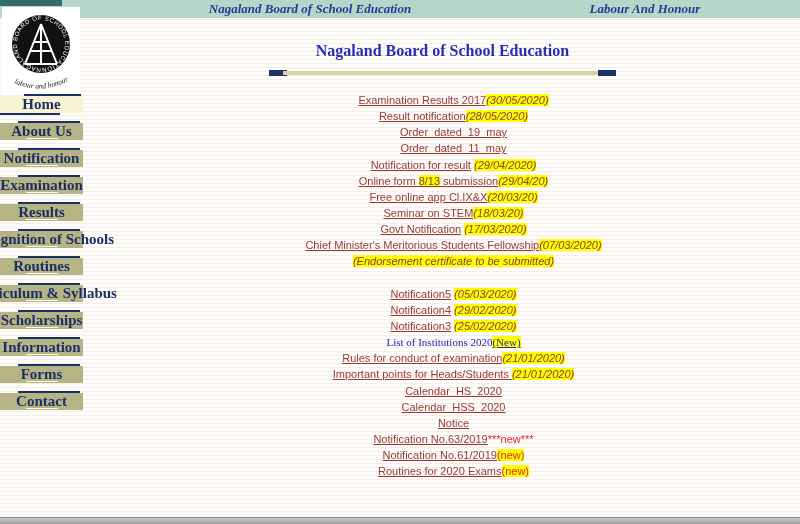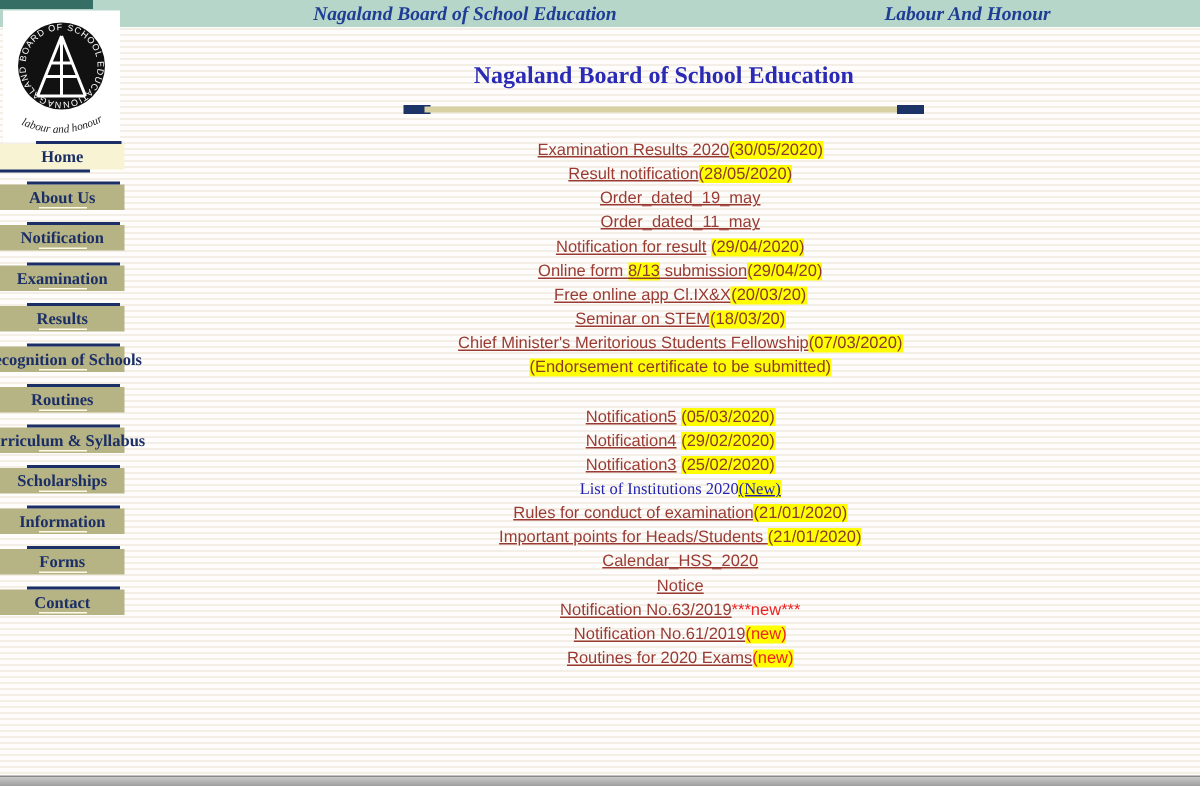--- a/index.html
+++ b/index.html
@@ -21,21 +21,21 @@
     font-size:13px;color:#1e3d94;
   }
   .teal-corner{position:absolute;top:0;left:0;width:62px;height:6px;background:#356e64;}
   
   .logo-box{position:absolute;top:7px;left:2px;width:78px;height:88px;background:#ffffff;}
   
   .sidebar{position:absolute;top:96px;left:0;width:83px;}
   .side-btn{
     position:relative;width:83px;height:17px;margin-bottom:10px;background:#b6b385;
     display:flex;align-items:center;justify-content:center;
-    font-family:"Liberation Serif",serif;font-weight:bold;font-size:11px;color:#1b2f66;
+    font-family:"Liberation Serif",serif;font-weight:bold;font-size:15px;color:#1b2f66;
     cursor:pointer;white-space:nowrap;
   }
   .side-btn::before{content:"";position:absolute;top:-2px;left:18px;right:3px;height:2px;background:#1b2f66;}
   .side-btn::after{content:"";position:absolute;bottom:1px;left:26px;width:32px;height:1px;background:#fdfbe8;}
   .side-btn.active{background:#f7f3d3;}
   .side-btn.active::before{left:24px;right:2px;}
   .side-btn.active::after{background:#1b2f66;bottom:-2px;left:0;width:60px;height:2px;}
   
   .main-title{
     position:absolute;top:42px;left:85px;width:715px;text-align:center;
@@ -44,21 +44,21 @@
   .divider{position:absolute;top:70px;left:85px;width:715px;}
   .divider .bar{position:relative;margin:0 auto;width:347px;height:6px;}
   .divider .mid{position:absolute;top:1px;left:14px;right:14px;height:4px;background:#d8d1a4;}
   .divider .cap-l{position:absolute;top:0;left:0;width:18px;height:6px;background:#1b3366;}
   .divider .cap-r{position:absolute;top:0;right:0;width:18px;height:6px;background:#1b3366;}
   
   .links{position:absolute;top:92px;left:85px;width:715px;padding-left:22px;box-sizing:border-box;}
   .link-line{height:16.15px;line-height:16.15px;text-align:center;font-size:11px;white-space:nowrap;}
   .p-link{color:#993a33;text-decoration:underline;cursor:pointer;}
   .p-text{color:#993a33;}
-  .p-hl{color:#8b3a30;background:#ffff00;}
+  .p-hl{color:#8b3a30;background:#ffff00;font-style:italic;}
   .p-hllink{color:#8b3a30;background:#ffff00;text-decoration:underline;cursor:pointer;}
   .p-red{color:#ee2222;}
   .p-redhl{color:#ee2222;background:#ffff00;}
   .p-bluelink{color:#2424b0;font-family:"Liberation Serif",serif;cursor:pointer;}
   .p-bluehl{color:#2424b0;font-family:"Liberation Serif",serif;background:#ffff00;text-decoration:underline;}
   
   .bottom-bar{
     position:absolute;bottom:0;left:0;width:800px;height:7px;
     background:linear-gradient(to bottom,#c9c9c9,#9e9e9e);border-top:1px solid #8a8a8a;box-sizing:border-box;
   }
@@ -110,37 +110,39 @@
 
   <div class="divider">
     <div class="bar">
       <div class="cap-l"></div>
       <div class="mid"></div>
       <div class="cap-r"></div>
     </div>
   </div>
 
   <div class="links" id="links">
-      <div class="link-line"><span class="p-link">Examination Results 2020</span><span class="p-hl">(30/05/2020)</span></div>
+      <div class="link-line"><span class="p-link">Examination Results 2017</span><span class="p-hl">(30/05/2020)</span></div>
       <div class="link-line"><span class="p-link">Result notification</span><span class="p-hl">(28/05/2020)</span></div>
       <div class="link-line"><span class="p-link">Order_dated_19_may</span></div>
       <div class="link-line"><span class="p-link">Order_dated_11_may</span></div>
       <div class="link-line"><span class="p-link">Notification for result</span><span class="p-text"> </span><span class="p-hl">(29/04/2020)</span></div>
       <div class="link-line"><span class="p-link">Online form </span><span class="p-hllink">8/13</span><span class="p-link"> submission</span><span class="p-hl">(29/04/20)</span></div>
       <div class="link-line"><span class="p-link">Free online app Cl.IX&amp;X</span><span class="p-hl">(20/03/20)</span></div>
       <div class="link-line"><span class="p-link">Seminar on STEM</span><span class="p-hl">(18/03/20)</span></div>
+      <div class="link-line"><span class="p-link">Govt Notification</span><span class="p-text"> </span><span class="p-hl">(17/03/2020)</span></div>
       <div class="link-line"><span class="p-link">Chief Minister's Meritorious Students Fellowship</span><span class="p-hl">(07/03/2020)</span></div>
       <div class="link-line"><span class="p-hl">(Endorsement certificate to be submitted)</span></div>
       <div class="link-line"></div>
       <div class="link-line"><span class="p-link">Notification5</span><span class="p-text"> </span><span class="p-hl">(05/03/2020)</span></div>
       <div class="link-line"><span class="p-link">Notification4</span><span class="p-text"> </span><span class="p-hl">(29/02/2020)</span></div>
       <div class="link-line"><span class="p-link">Notification3</span><span class="p-text"> </span><span class="p-hl">(25/02/2020)</span></div>
       <div class="link-line"><span class="p-bluelink">List of Institutions 2020</span><span class="p-bluehl">(New)</span></div>
       <div class="link-line"><span class="p-link">Rules for conduct of examination</span><span class="p-hl">(21/01/2020)</span></div>
       <div class="link-line"><span class="p-link"> Important points for Heads/Students </span><span class="p-hl">(21/01/2020)</span></div>
+      <div class="link-line"><span class="p-link">Calendar_HS_2020</span></div>
       <div class="link-line"><span class="p-link">Calendar_HSS_2020</span></div>
       <div class="link-line"><span class="p-link">Notice</span></div>
       <div class="link-line"><span class="p-link">Notification No.63/2019</span><span class="p-red">***new***</span></div>
       <div class="link-line"><span class="p-link">Notification No.61/2019</span><span class="p-redhl">(new)</span></div>
       <div class="link-line"><span class="p-link">Routines for 2020 Exams</span><span class="p-redhl">(new)</span></div>
     </div>
 
   <div class="bottom-bar"></div>
 
 </div>

